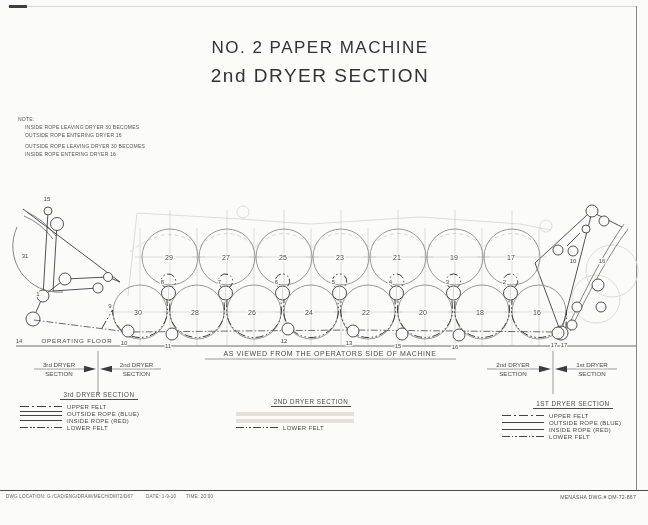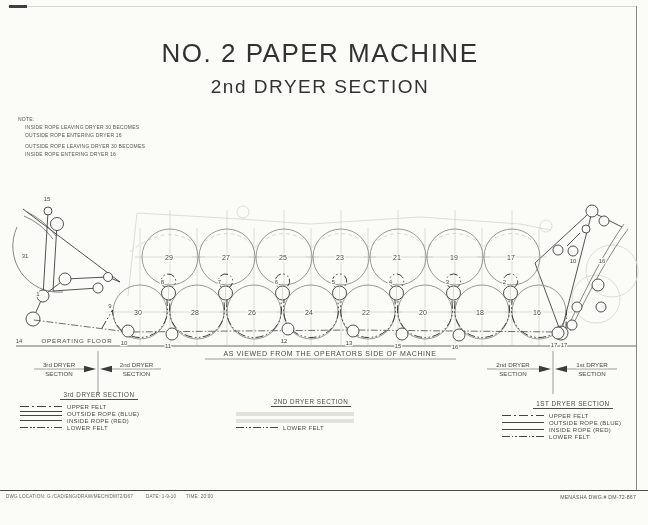--- a/index.html
+++ b/index.html
@@ -5,21 +5,21 @@
   html,body{margin:0;padding:0;background:#ffffff;}
   .page{position:relative;width:648px;height:525px;background:#fbfbf8;overflow:hidden;
         font-family:"Liberation Sans",sans-serif;color:#3c3c3c;}
   
   .tborder{position:absolute;left:8px;top:6px;width:629px;border-top:1px solid #d8d8d2;}
   .tmark{position:absolute;left:9px;top:5px;width:18px;height:3px;background:#3f3f3f;}
   .rborder{position:absolute;left:636px;top:6px;height:485px;border-left:1px solid #8a8a86;}
   .bframe{position:absolute;left:0;top:490px;width:648px;border-top:1px solid #4a4a48;}
   
   .title-block{position:absolute;top:38px;left:0;width:640px;text-align:center;color:#323230;}
-  .t1{font-size:26px;letter-spacing:1.5px;}
+  .t1{font-size:17px;letter-spacing:1.5px;}
   .t2{font-size:19px;letter-spacing:1.5px;margin-top:7px;}
   
   .note{position:absolute;left:18px;top:116px;font-size:5px;line-height:1.55;color:#55554f;letter-spacing:0.2px;}
   .note .ind{padding-left:7px;}
   .note .gap{height:4px;}
   
   svg.dwg{position:absolute;left:0;top:0;}
   .cl{stroke:#bdbdb6;stroke-width:0.5;fill:none;}
   .dry{stroke:#8d8d87;stroke-width:0.9;fill:none;}
   .roll{stroke:#3f3f3f;stroke-width:0.9;fill:#fbfbf8;}

